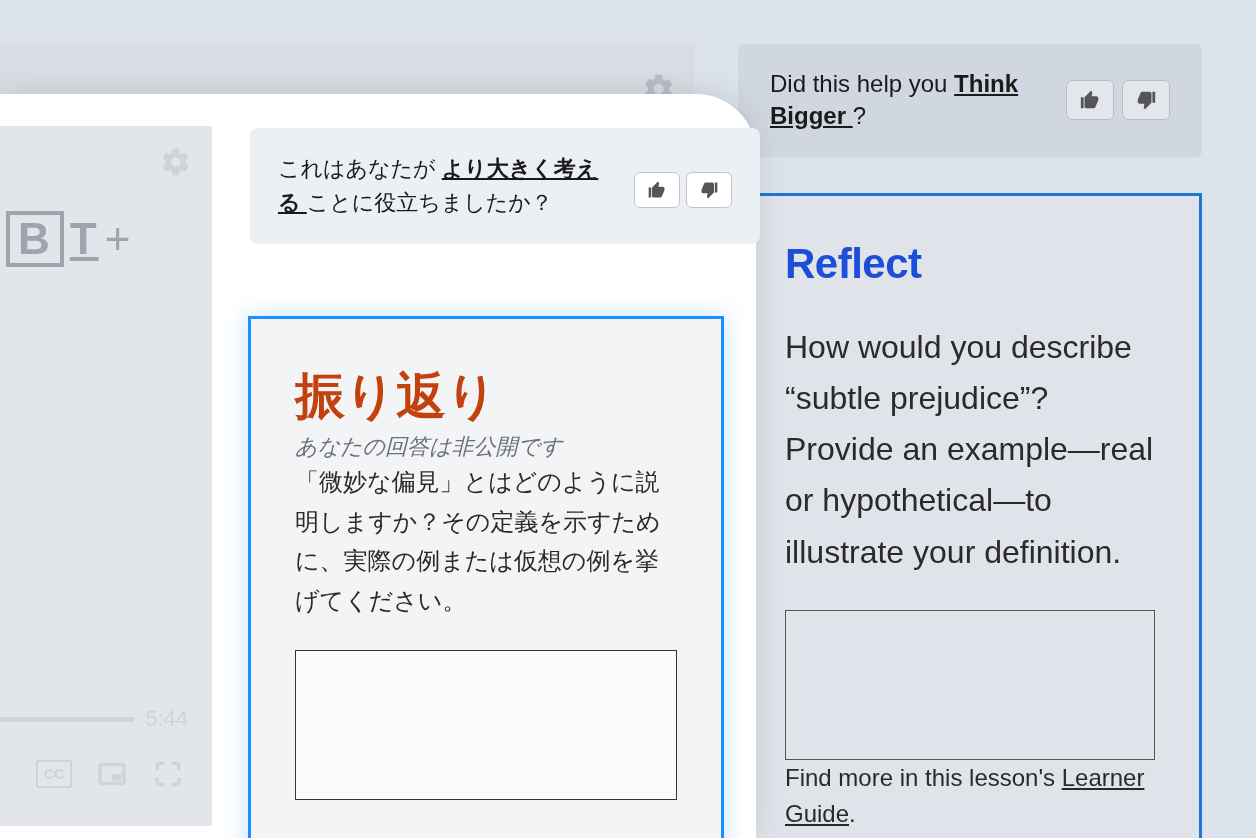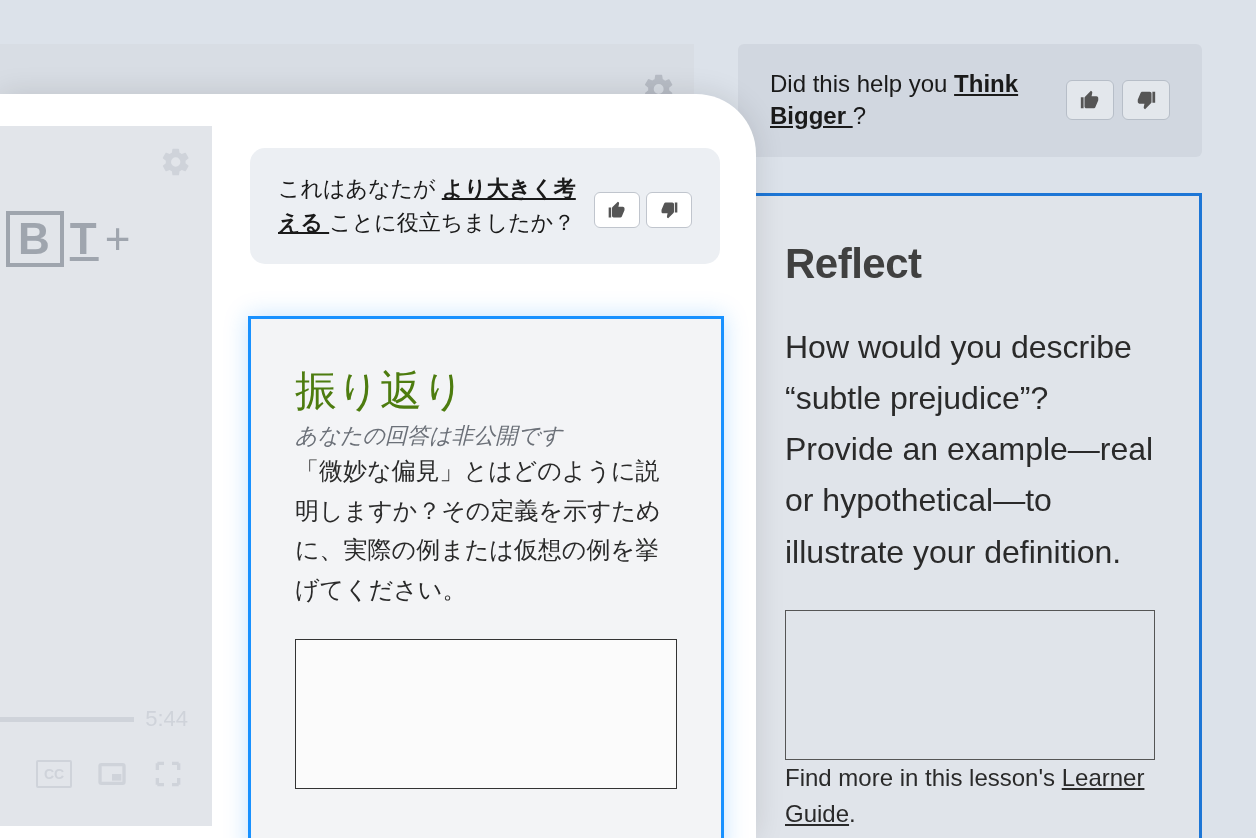--- a/index.html
+++ b/index.html
@@ -53,21 +53,21 @@
 
   .reflect-card-en {
     margin-top: 36px;
     background: #e0e4ea;
     border: 3px solid #1d76d6;
     padding: 44px 44px 40px 44px;
   }
   .reflect-card-en h2 {
     font-size: 42px;
     font-weight: 800;
-    color: #404040;
+    color: #1d4ed8;
     letter-spacing: -0.5px;
   }
   .reflect-card-en .sub {
     font-style: italic;
     font-size: 24px;
     color: #656a73;
     margin-top: 2px;
   }
   .reflect-card-en .prompt {
     font-size: 32px;
@@ -205,29 +205,28 @@
     display:flex;align-items:center;justify-content:center;
     font-size:14px;font-weight:700;color:#cfd3da;
     border-radius:2px;
   }
 
   
   .help-card-jp {
     position: absolute;
     left: 250px;
     top: 34px;
-    width: 470px;
+    width: 510px;
     background: #eceff3;
-    border-radius: 15px;
+    border-radius: 8px;
     padding: 24px 28px;
     display: flex;
     justify-content: space-between;
     gap: 18px;
     align-items: flex-start;
-    margin-top: 20px;
   }
   .help-card-jp .text {
     font-size: 22px;
     line-height: 1.55;
     color: #1a1a1a;
   }
   .help-card-jp .text .link {
     font-weight: 800;
     text-decoration: underline;
   }
@@ -249,23 +248,23 @@
     left: 248px;
     top: 222px;
     width: 476px;
     border: 3px solid #1891ff;
     background: #f3f4f6;
     padding: 44px 44px 40px 44px;
     box-shadow: 0 0 22px rgba(24,145,255,0.25);
     height: 540px;
   }
   .reflect-card-jp h2 {
-    font-size: 42px;
-    font-weight: 400;
-    color: #4d7c0f;
+    font-size: 50px;
+    font-weight: 700;
+    color: #c2410c;
   }
   .reflect-card-jp .sub {
     font-style: italic;
     font-size: 22px;
     color: #6b7078;
     margin-top: 2px;
   }
   .reflect-card-jp .prompt {
     font-size: 24px;
     line-height: 1.65;

